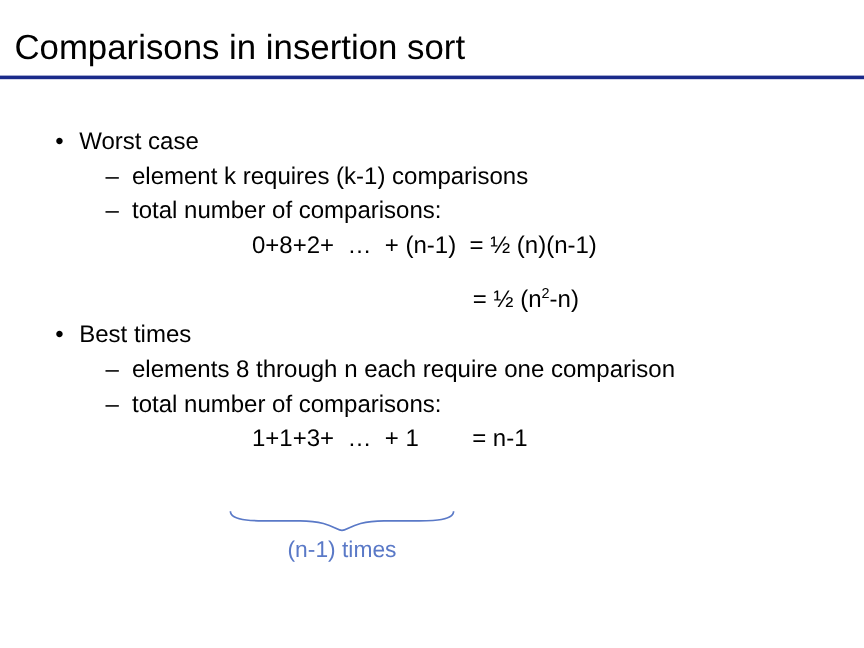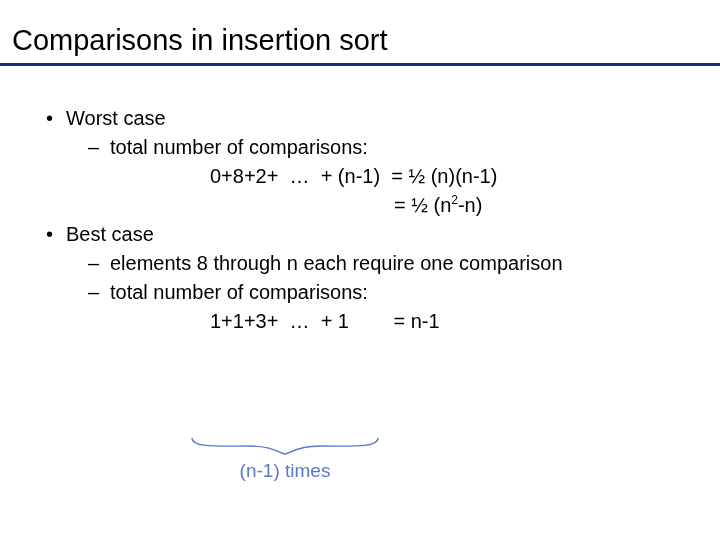--- a/index.html
+++ b/index.html
@@ -6,46 +6,49 @@
 body{width:720px;height:540px;background:#fff;font-family:Arial,Helvetica,sans-serif;color:#000;position:relative;overflow:hidden}
 .title{font-size:29px;font-weight:400;padding:24px 12px 6px}
 .rule{height:3px;background:#1a2a8a;margin:0 0 0 0}
 .content{padding:38px 0 0 0;font-size:20px;line-height:1.45}
 .b1{margin:0 0 0 46px}
 .b1 .dot{display:inline-block;width:20px;vertical-align:top}
 .b1 .txt{display:inline-block}
 .b2{margin:0 0 0 88px}
 .b2 .dash{display:inline-block;width:22px;vertical-align:top}
 .eq{margin:0 0 0 210px;white-space:pre}
-.eq2{margin:0 0 0 394px;white-space:pre}
+.eq2{margin:16px 0 0 394px;white-space:pre}
 sup{font-size:12px;vertical-align:super;line-height:0}
-.brace-wrap{position:absolute;left:190px;top:436px;width:190px}
+.brace-wrap{position:absolute;left:190px;top:424px;width:190px}
 .brace{display:block;margin:0 auto}
 .brace path{stroke:#5a79c7;stroke-width:1.4;fill:none}
 .brace-label{color:#5a79c7;font-size:19px;text-align:center;margin-top:4px}
 </style>
 </head>
 <body>
 
 <div class="title">Comparisons in insertion sort</div>
 <div class="rule"></div>
 
 <div class="content">
 
   <div class="b1">
     <span class="dot">•</span><span class="txt">Worst case</span>
   </div>
   <div class="b2">
+    <span class="dash">–</span><span>element k requires (k-1) comparisons</span>
+  </div>
+  <div class="b2">
     <span class="dash">–</span><span>total number of comparisons:</span>
   </div>
   <div class="eq">0+8+2+  …  + (n-1)  = ½ (n)(n-1)</div>
   <div class="eq2"><span>= ½ (n</span><sup>2</sup><span>-n)</span></div>
 
   <div class="b1">
-    <span class="dot">•</span><span class="txt">Best case</span>
+    <span class="dot">•</span><span class="txt">Best times</span>
   </div>
   <div class="b2">
     <span class="dash">–</span><span>elements 8 through n each require one comparison</span>
   </div>
   <div class="b2">
     <span class="dash">–</span><span>total number of comparisons:</span>
   </div>
   <div class="eq">1+1+3+  …  + 1        = n-1</div>
 
 </div>

